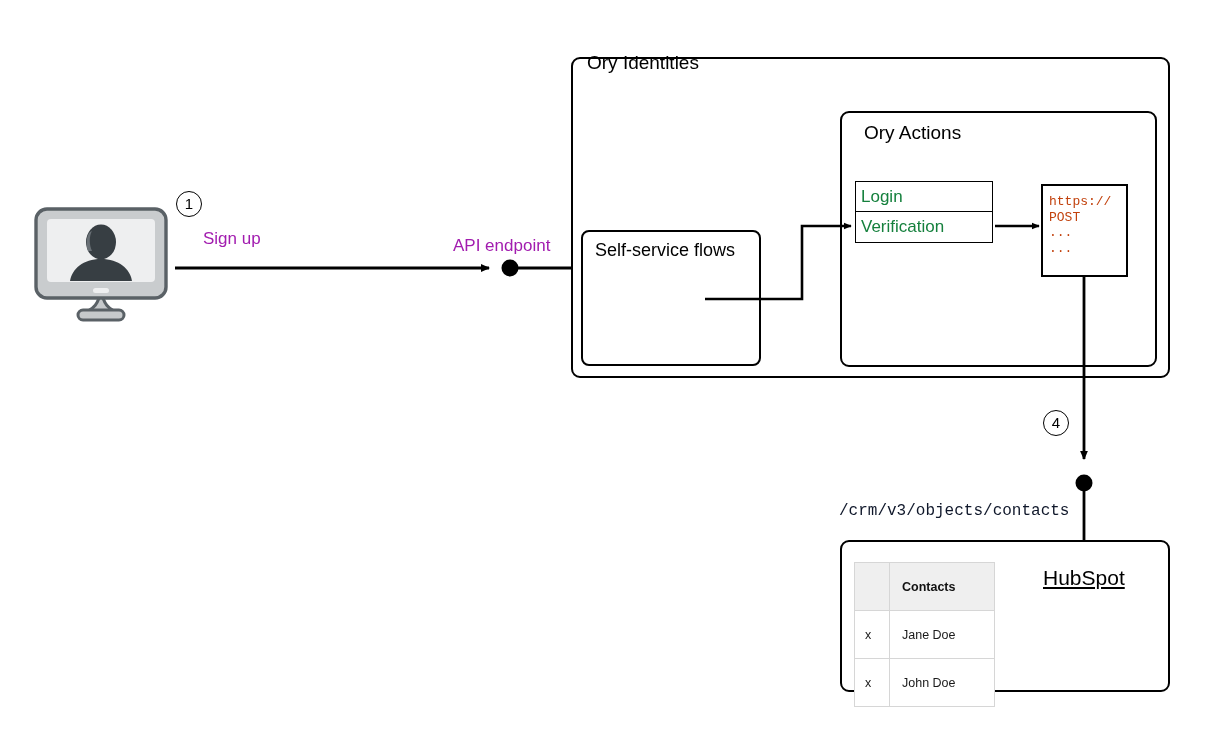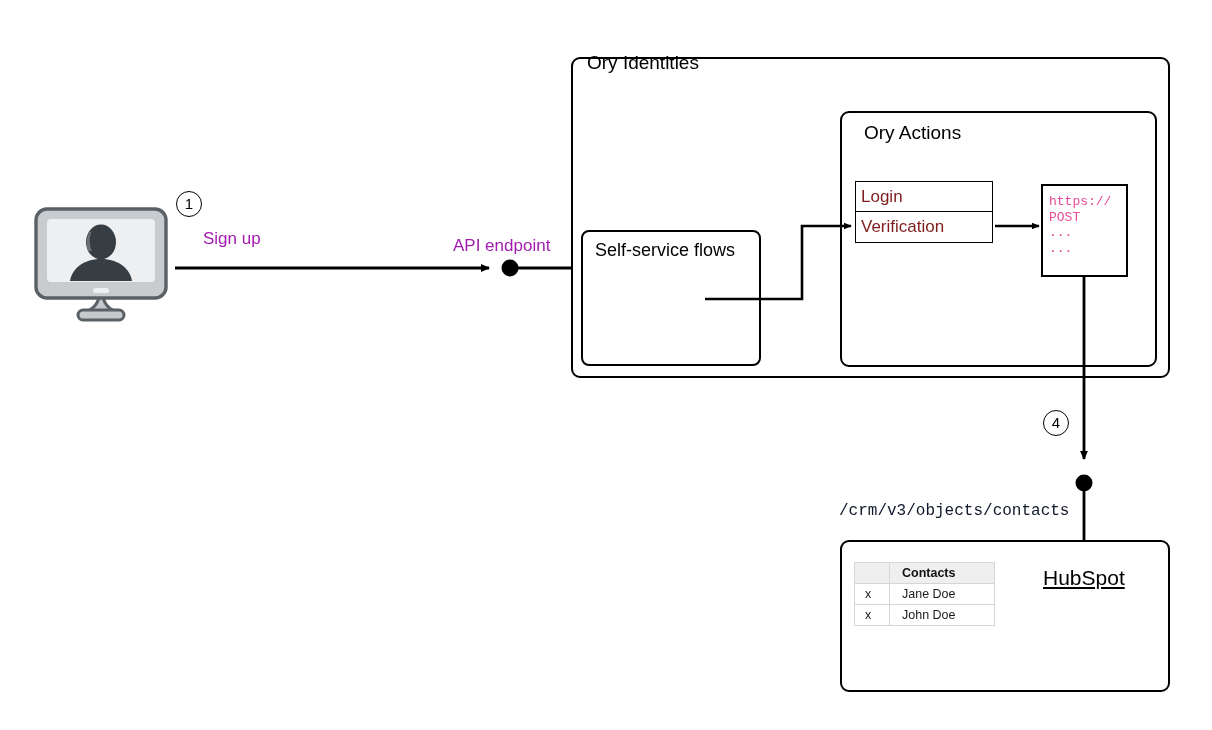--- a/index.html
+++ b/index.html
@@ -54,21 +54,21 @@
     width: 138px;
     border: 1.6px solid #000000;
     box-sizing: border-box;
     background: #ffffff;
   }
   .flow-item {
     height: 30px;
     line-height: 30px;
     padding-left: 5px;
     font-size: 17px;
-    color: #7f1d1d;
+    color: #15803d;
     border-bottom: 1.6px solid #000000;
     box-sizing: border-box;
     white-space: nowrap;
   }
   .flow-item:last-child { border-bottom: none; }
 
   
   #webhook-box {
     position: absolute;
     left: 1041px;
@@ -79,41 +79,41 @@
     background: #ffffff;
     box-sizing: border-box;
   }
   #webhook-code {
     position: absolute;
     left: 6px;
     top: 8px;
     font-family: "Liberation Mono", monospace;
     font-size: 13px;
     line-height: 15.5px;
-    color: #ec4899;
+    color: #c2410c;
     white-space: pre;
   }
 
   
   #hubspot-box { left: 840px; top: 540px; width: 330px; height: 152px; }
   #hubspot-title { left: 1043px; top: 567px; font-size: 21px; text-decoration: underline; }
 
   #contacts-table {
     position: absolute;
     left: 854px;
     top: 562px;
     border-collapse: collapse;
     background: #ffffff;
     font-size: 12.5px;
     color: #1a1a1a;
   }
   #contacts-table td, #contacts-table th {
     border: 1px solid #d6d6d6;
     padding: 0;
-    height: 21px;
+    height: 48px;
     box-sizing: border-box;
     text-align: left;
     font-weight: normal;
   }
   #contacts-table .col-flag { width: 35px; padding-left: 10px; }
   #contacts-table .col-name { width: 105px; padding-left: 12px; }
   #contacts-table thead td, #contacts-table thead th {
     background: #efefef;
     font-weight: bold;
     color: #111111;

